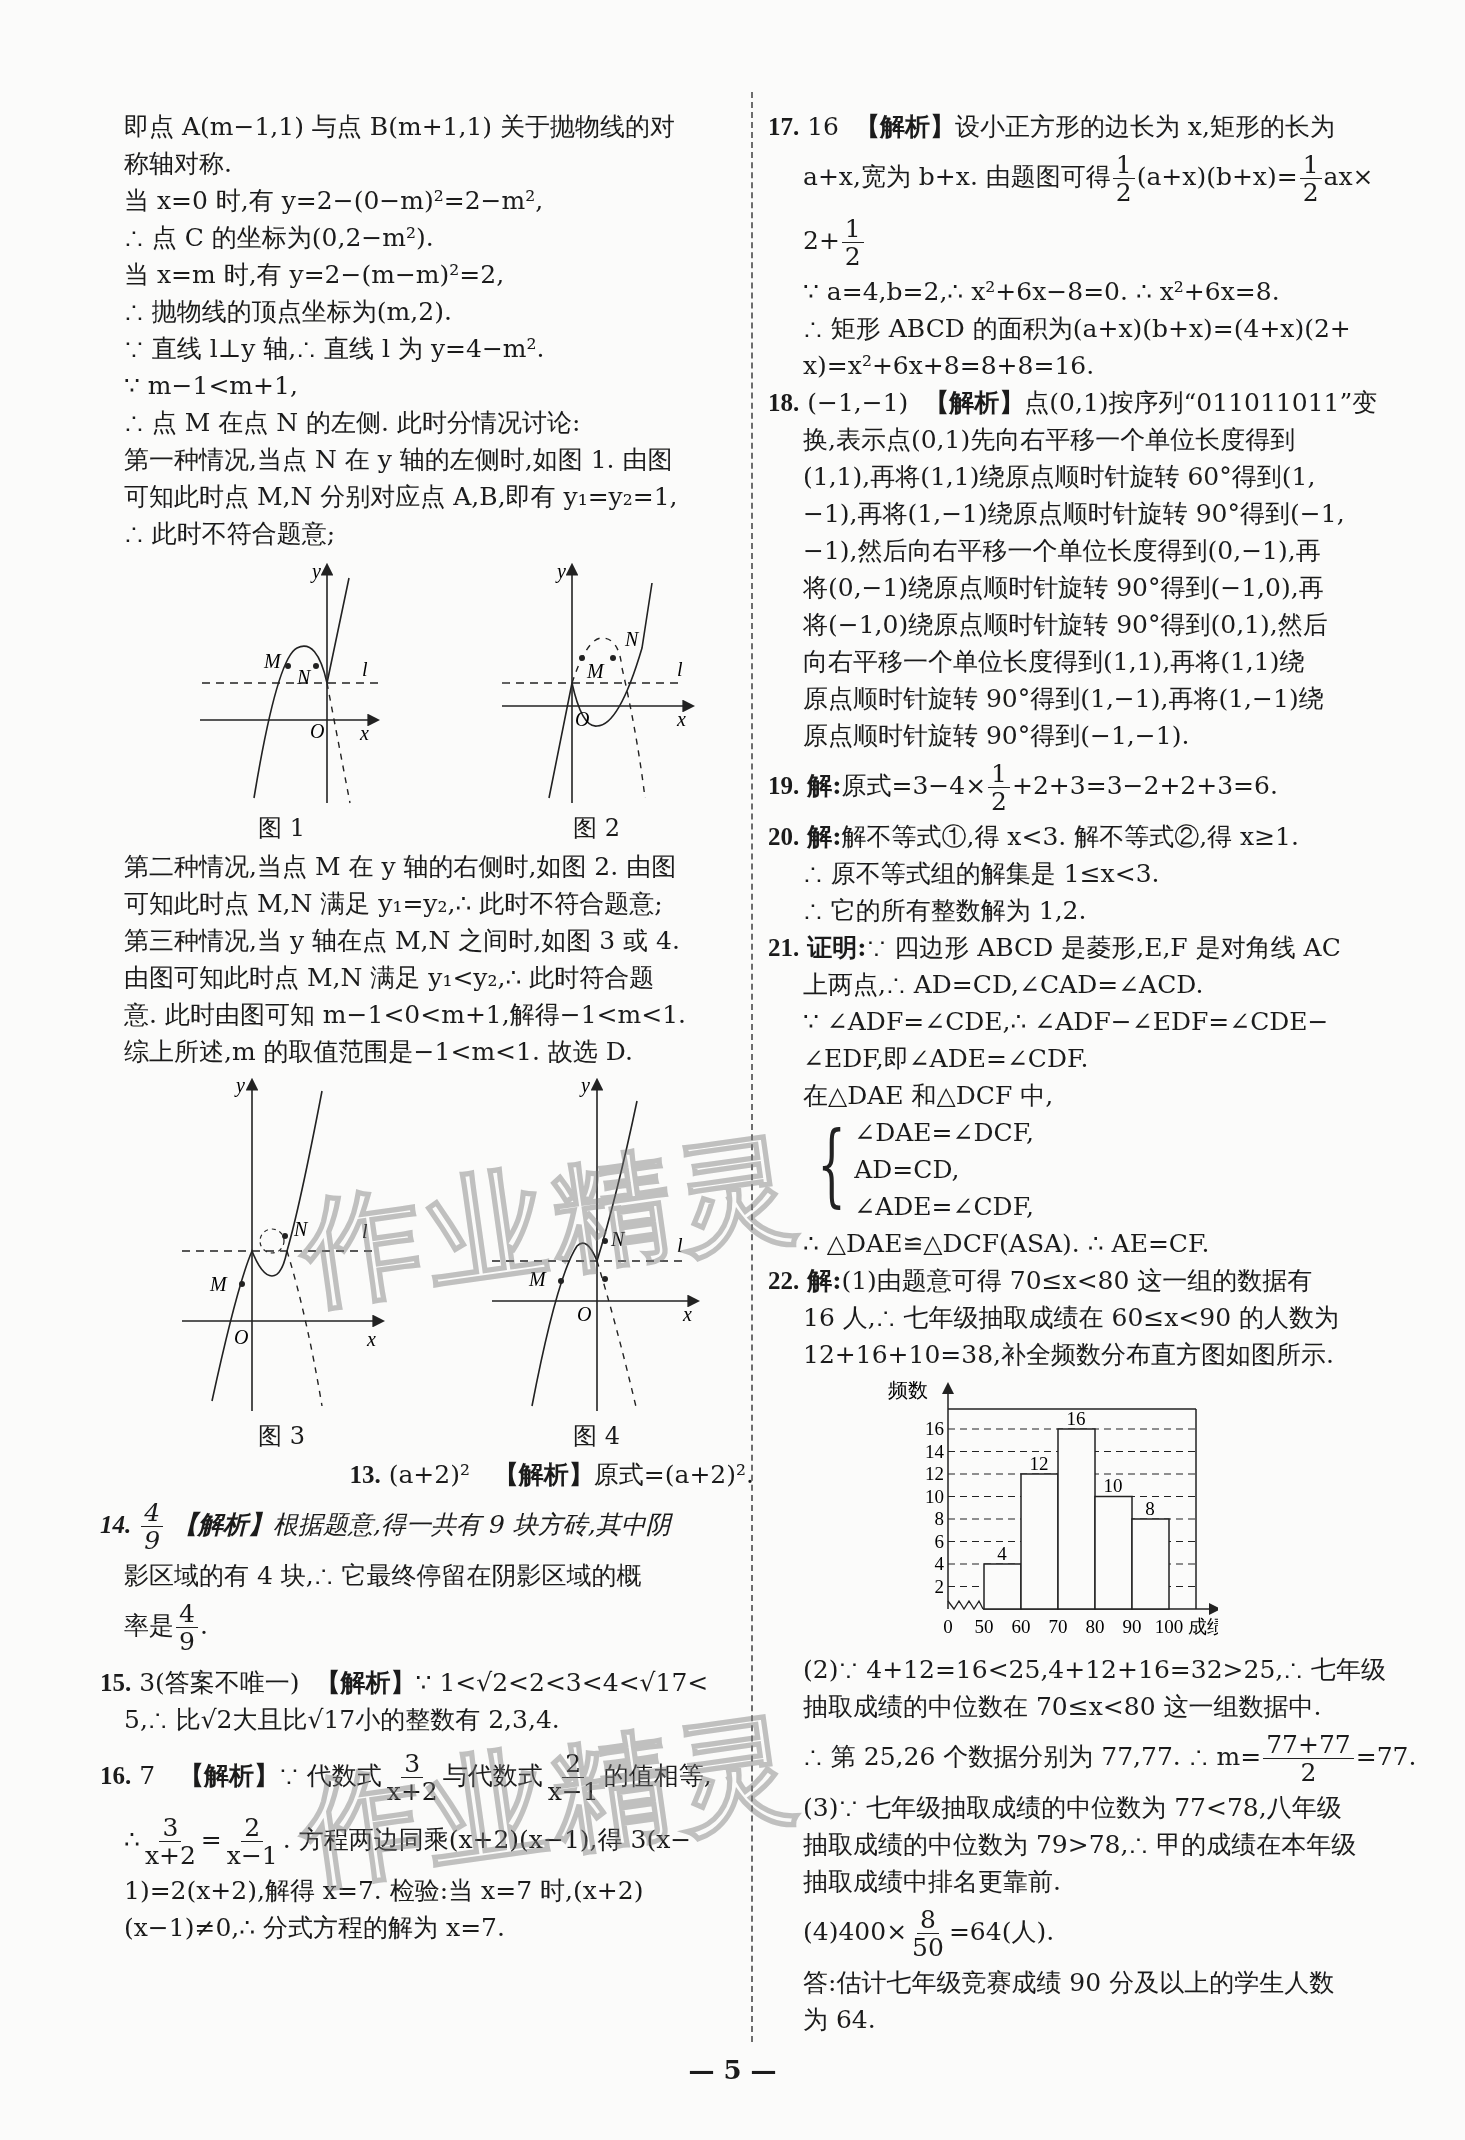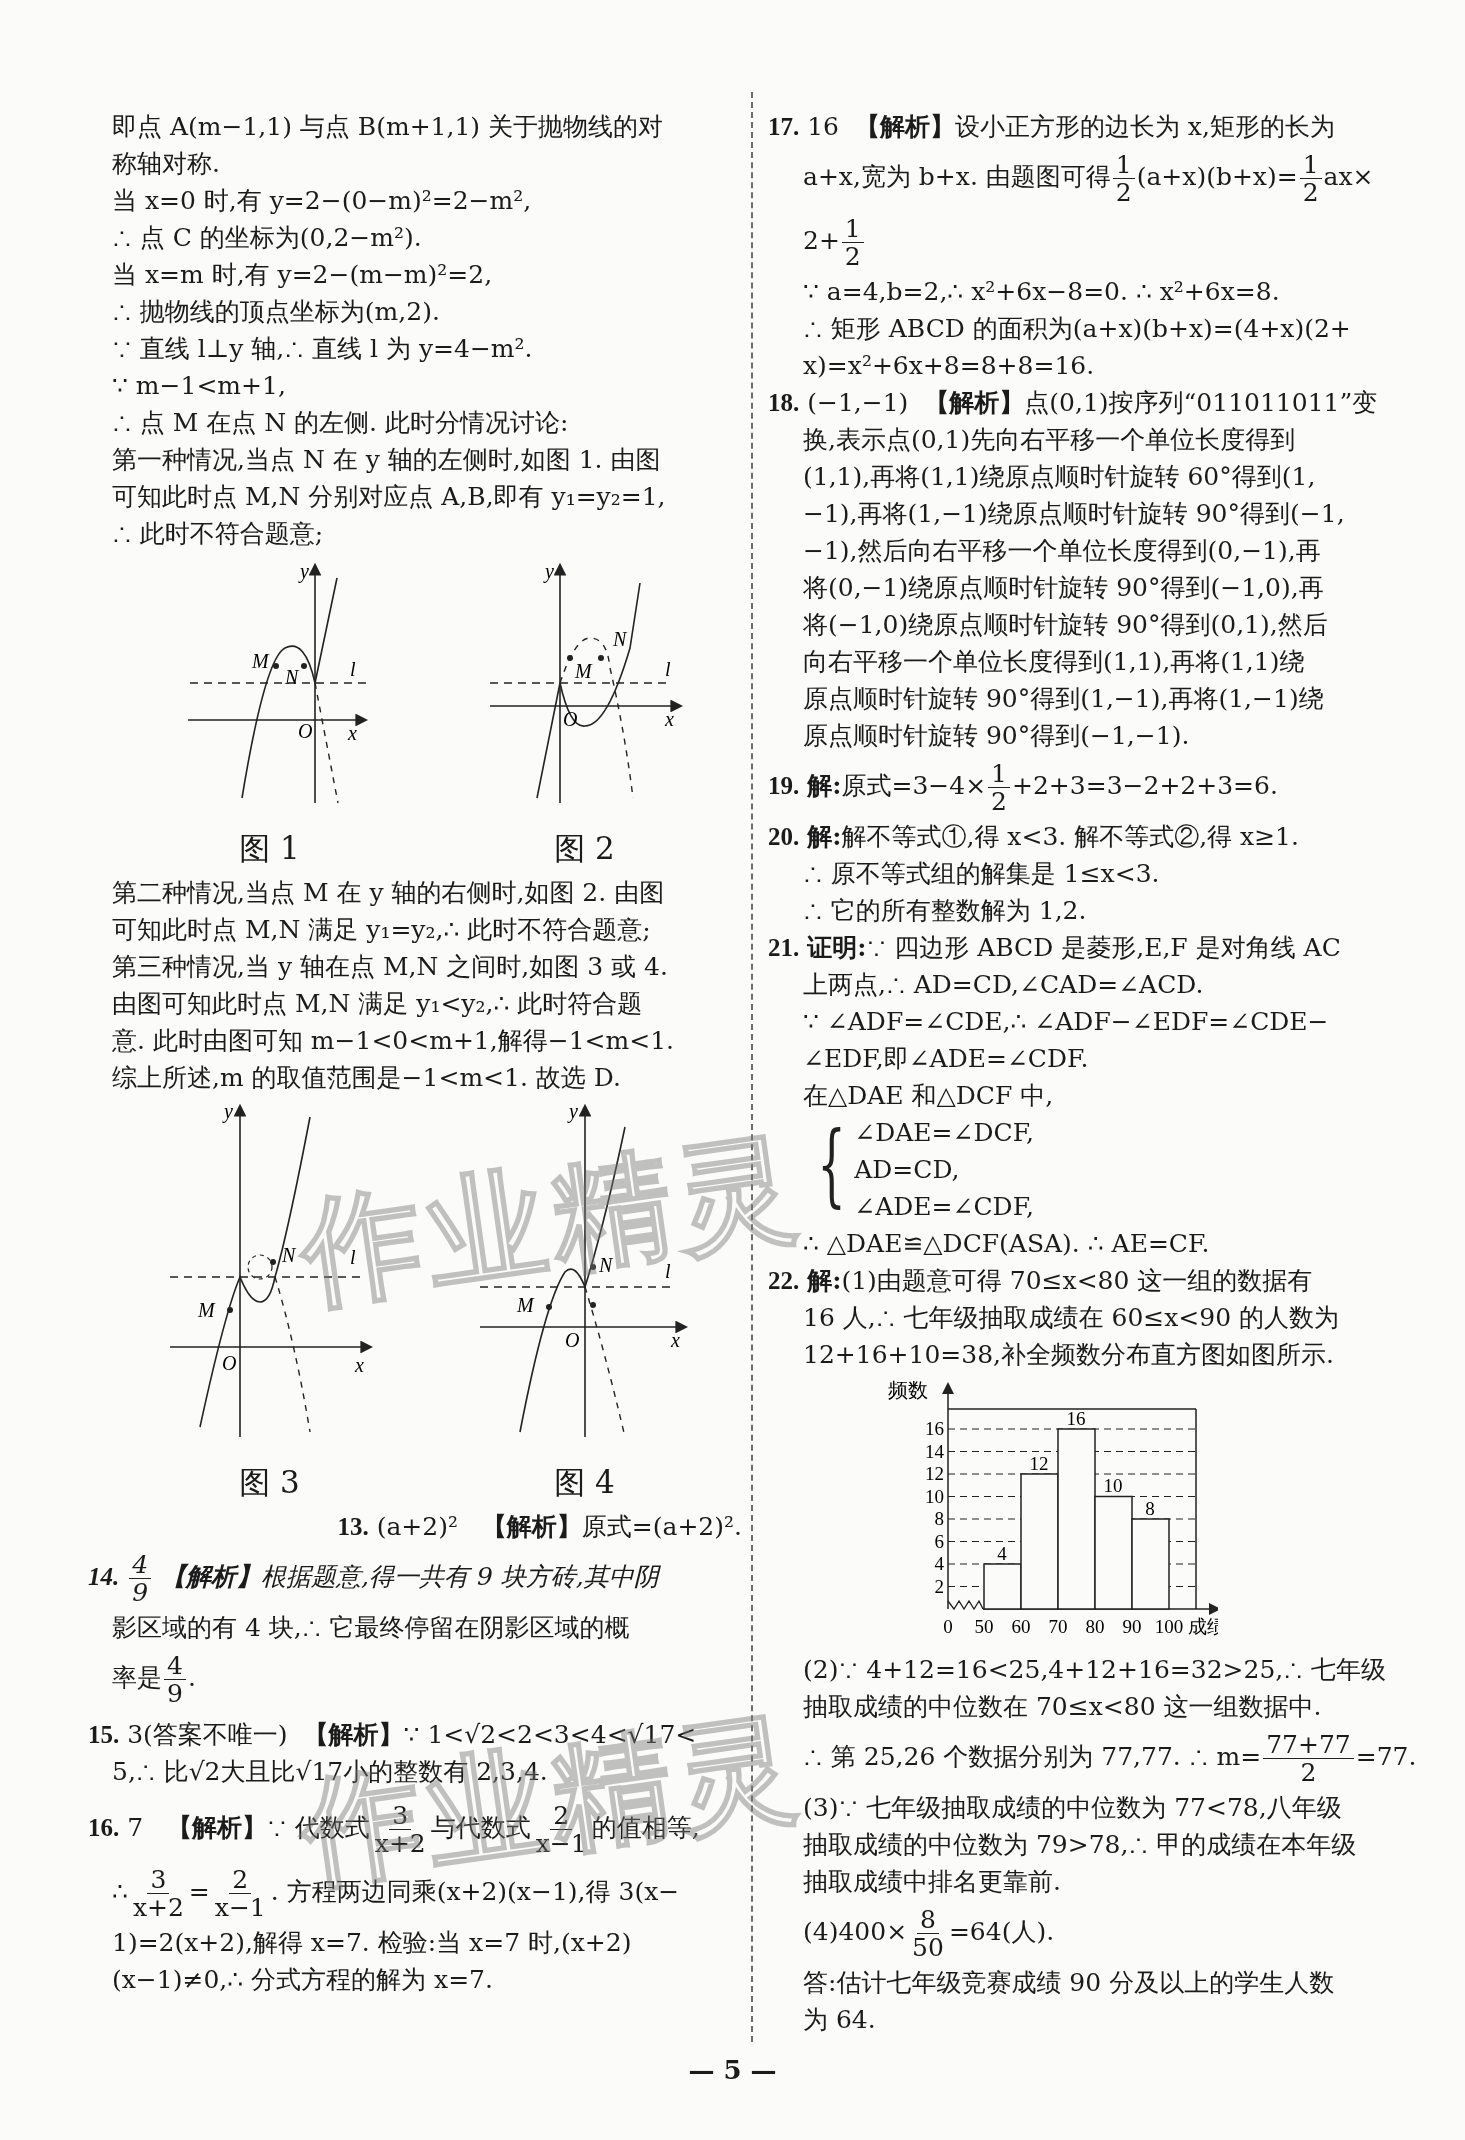--- a/index.html
+++ b/index.html
@@ -5,40 +5,40 @@
   * { box-sizing: border-box; margin: 0; padding: 0; }
   html, body { width: 1465px; height: 2140px; background: #fbfbfa; }
   body {
     position: relative;
     font-family: "DejaVu Serif", "Liberation Serif", serif;
     color: #1b1b1b;
     font-size: 25px;
     overflow: hidden;
   }
   .col { position: absolute; top: 108px; }
-  .col-left { left: 112px; width: 630px; }
+  .col-left { left: 124px; width: 630px; }
   .col-right { left: 768px; width: 632px; }
   .divider {
     position: absolute; left: 751px; top: 92px; height: 1950px;
     border-left: 2px dashed #6d6d6d;
   }
   .line { line-height: 37px; white-space: nowrap; }
   .q-ind { padding-left: 35px; }
   .qn { font-weight: bold; font-family: "Liberation Serif", serif; }
   .jx { font-weight: bold; }
   .frac {
     display: inline-flex; flex-direction: column; align-items: center;
     vertical-align: middle; margin: 0 2px; line-height: 1.1;
   }
   .frac .num { padding: 0 3px; border-bottom: 1.5px solid #222; }
   .frac .den { padding: 0 3px; }
   .tall { line-height: 64px; }
   .figrow { display: flex; justify-content: space-around; margin: 6px 0 4px; }
   .fig { display: flex; flex-direction: column; align-items: center; }
-  .figcap { margin-top: 20px; font-size: 31px; }
+  .figcap { margin-top: 4px; font-size: 24px; }
   .brace-block { display: flex; align-items: stretch; }
   .brace { font-size: 90px; line-height: 100px; font-weight: 100; transform: scaleX(0.5); margin-right: -6px; color: #222; }
   .page-num {
     position: absolute; left: 0; width: 1465px; top: 2055px;
     text-align: center; font-weight: bold; font-size: 26px;
   }
   .watermark {
     position: absolute; font-size: 120px; font-weight: bold; color: transparent;
     -webkit-text-stroke: 1.5px rgba(120,120,120,0.45);
     transform: rotate(-8deg); letter-spacing: 6px; pointer-events: none;

